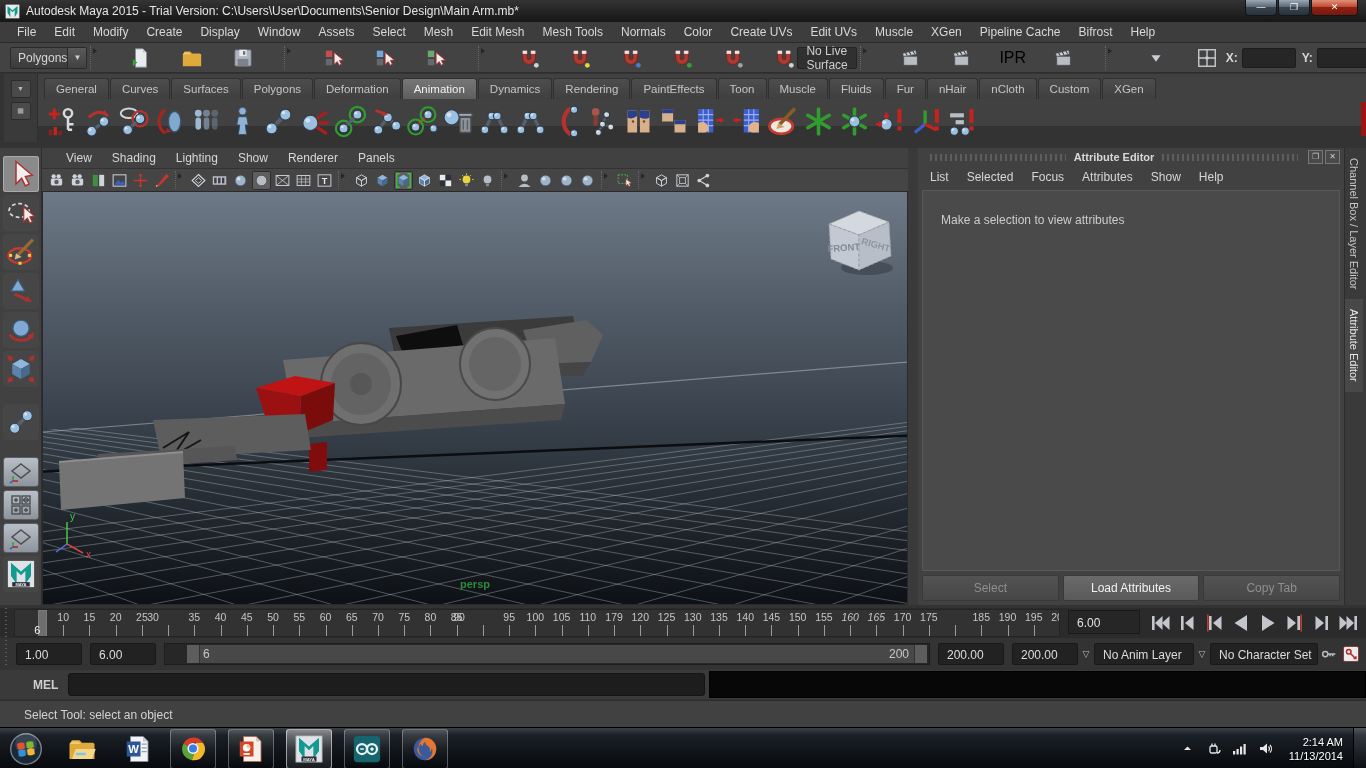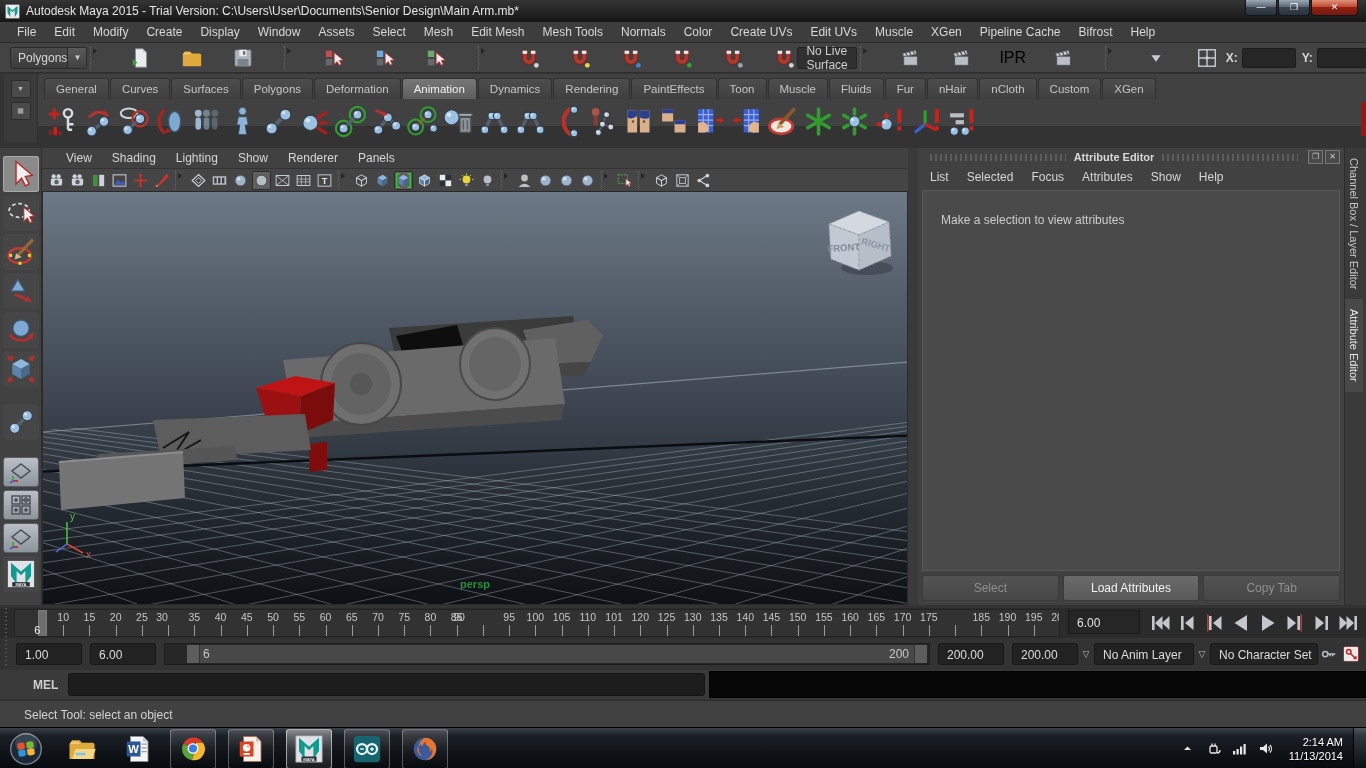--- a/index.html
+++ b/index.html
@@ -1155,21 +1155,21 @@
     <div class="rowhandle"></div>
     <div id="ruler">
         <div class="tick-lab" style="left: 48.2161px;">10</div>
         <div class="tick-ln" style="left: 48.2161px;"></div>
         <div class="tick-lab" style="left: 74.4472px;">15</div>
         <div class="tick-ln" style="left: 74.4472px;"></div>
         <div class="tick-lab" style="left: 100.678px;">20</div>
         <div class="tick-ln" style="left: 100.678px;"></div>
         <div class="tick-lab" style="left: 126.91px;">25</div>
         <div class="tick-ln" style="left: 126.91px;"></div>
-        <div class="tick-lab" style="left: 147px; text-align: right;">30</div>
+        <div class="tick-lab" style="left: 138px; text-align: right;">30</div>
         <div class="tick-ln" style="left: 153.141px;"></div>
         <div class="tick-lab" style="left: 179.372px;">35</div>
         <div class="tick-ln" style="left: 179.372px;"></div>
         <div class="tick-lab" style="left: 205.603px;">40</div>
         <div class="tick-ln" style="left: 205.603px;"></div>
         <div class="tick-lab" style="left: 231.834px;">45</div>
         <div class="tick-ln" style="left: 231.834px;"></div>
         <div class="tick-lab" style="left: 258.065px;">50</div>
         <div class="tick-ln" style="left: 258.065px;"></div>
         <div class="tick-lab" style="left: 284.296px;">55</div>
@@ -1189,41 +1189,41 @@
         <div class="tick-lab" style="left: 444px;">90</div>
         <div class="tick-ln" style="left: 467.915px;"></div>
         <div class="tick-lab" style="left: 494.146px;">95</div>
         <div class="tick-ln" style="left: 494.146px;"></div>
         <div class="tick-lab" style="left: 520.377px;">100</div>
         <div class="tick-ln" style="left: 520.377px;"></div>
         <div class="tick-lab" style="left: 546.608px;">105</div>
         <div class="tick-ln" style="left: 546.608px;"></div>
         <div class="tick-lab" style="left: 572.839px;">110</div>
         <div class="tick-ln" style="left: 572.839px;"></div>
-        <div class="tick-lab" style="left: 599.07px;">101</div>
+        <div class="tick-lab" style="left: 599.07px;">179</div>
         <div class="tick-ln" style="left: 599.07px;"></div>
         <div class="tick-lab" style="left: 625.302px;">120</div>
         <div class="tick-ln" style="left: 625.302px;"></div>
         <div class="tick-lab" style="left: 651.533px;">125</div>
         <div class="tick-ln" style="left: 651.533px;"></div>
         <div class="tick-lab" style="left: 677.764px;">130</div>
         <div class="tick-ln" style="left: 677.764px;"></div>
         <div class="tick-lab" style="left: 703.995px;">135</div>
         <div class="tick-ln" style="left: 703.995px;"></div>
         <div class="tick-lab" style="left: 730.226px;">140</div>
         <div class="tick-ln" style="left: 730.226px;"></div>
         <div class="tick-lab" style="left: 756.457px; text-align: right;">145</div>
         <div class="tick-ln" style="left: 756.457px;"></div>
         <div class="tick-lab" style="left: 782.688px;">150</div>
         <div class="tick-ln" style="left: 782.688px;"></div>
         <div class="tick-lab" style="left: 808.92px;">155</div>
         <div class="tick-ln" style="left: 808.92px;"></div>
-        <div class="tick-lab" style="left: 835.151px;">160</div>
+        <div class="tick-lab" style="left: 835.151px; font-style: italic;">160</div>
         <div class="tick-ln" style="left: 835.151px;"></div>
-        <div class="tick-lab" style="left: 861.382px;">165</div>
+        <div class="tick-lab" style="left: 861.382px; font-style: italic;">165</div>
         <div class="tick-ln" style="left: 861.382px;"></div>
         <div class="tick-lab" style="left: 887.613px;">170</div>
         <div class="tick-ln" style="left: 887.613px;"></div>
         <div class="tick-lab" style="left: 913.844px;">175</div>
         <div class="tick-ln" style="left: 913.844px;"></div>
         <div class="tick-lab" style="left: 940.075px; margin-top: 38px;">180</div>
         <div class="tick-ln" style="left: 940.075px;"></div>
         <div class="tick-lab" style="left: 966.307px;">185</div>
         <div class="tick-ln" style="left: 966.307px;"></div>
         <div class="tick-lab" style="left: 992.538px;">190</div>

